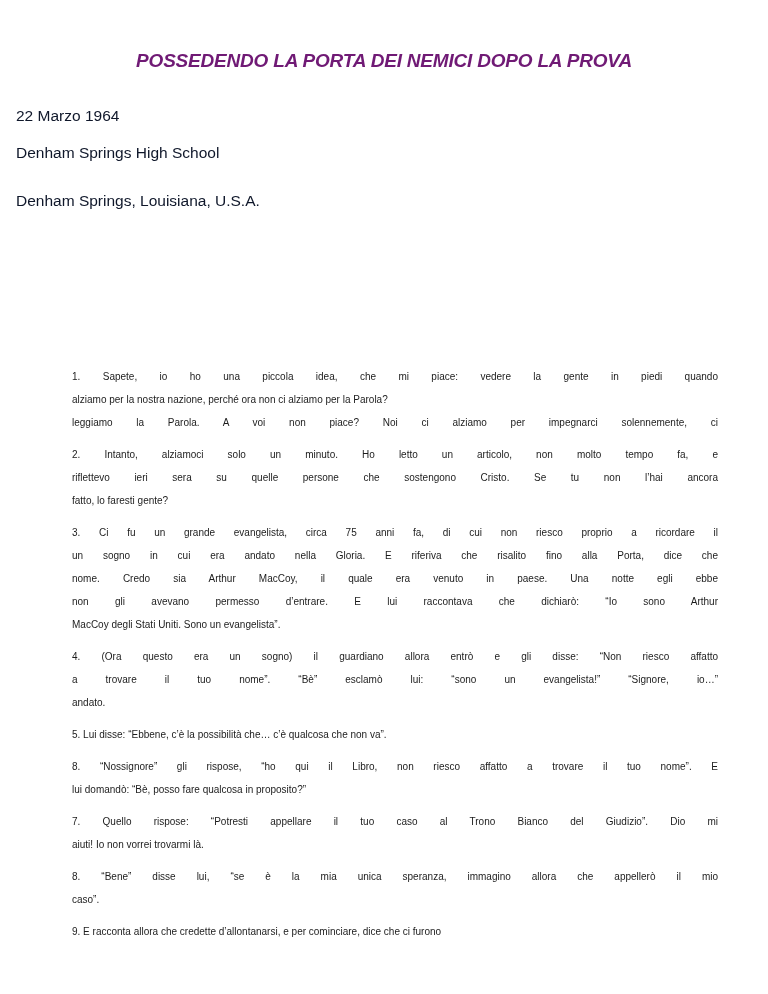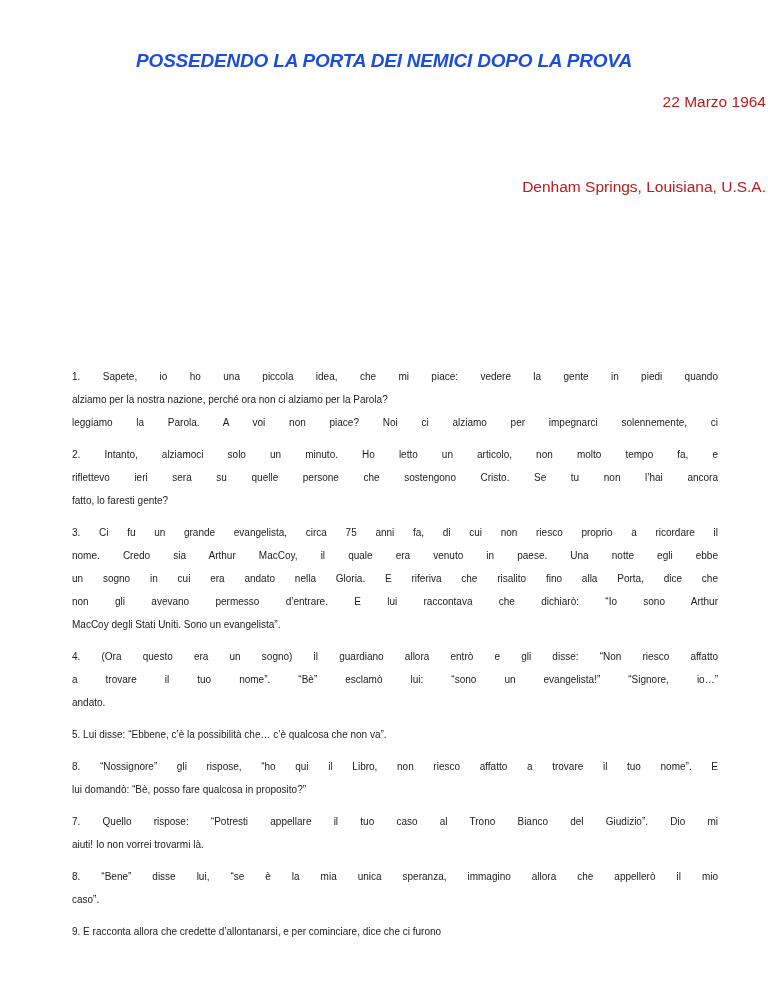--- a/index.html
+++ b/index.html
@@ -22,32 +22,32 @@
     left: 0;
     right: 0;
     margin: 0;
     text-align: center;
     font-family: "Liberation Sans", "DejaVu Sans", sans-serif;
     font-size: 19px;
     line-height: 24px;
     font-weight: bold;
     font-style: italic;
     letter-spacing: -0.2px;
-    color: #1d4ed8;
+    color: #701a75;
   }
   .subtitle {
     position: absolute;
     left: 0;
     right: 0;
-    margin: 2px;
-    text-align: right;
+    margin: 16px;
+    text-align: left;
     font-size: 15.5px;
     line-height: 18px;
     font-weight: normal;
-    color: #b91c1c;
+    color: #0f172a;
   }
   .sub-date     { top: 91px; }
   .sub-venue    { top: 128px; }
   .sub-location { top: 176px; }
 
   .doc-body {
     position: absolute;
     top: 365px;
     left: 72px;
     width: 646px;
@@ -68,38 +68,39 @@
   }
 </style>
 </head>
 <body>
 
 <div class="page">
   <h1 class="doc-title">POSSEDENDO LA PORTA DEI NEMICI DOPO LA PROVA</h1>
 
   <p class="subtitle sub-date">22 Marzo 1964</p>
 
+  <p class="subtitle sub-venue">Denham Springs High School</p>
 
   <p class="subtitle sub-location">Denham Springs, Louisiana, U.S.A.</p>
 
   <div class="doc-body">
       <div class="para">
         <div class="line just">1. Sapete, io ho una piccola idea, che mi piace: vedere la gente in piedi quando</div>
         <div class="line">alziamo per la nostra nazione, perché ora non ci alziamo per la Parola?</div>
         <div class="line just">leggiamo la Parola. A voi non piace? Noi ci alziamo per impegnarci solennemente, ci</div>
       </div>
       <div class="para">
         <div class="line just">2. Intanto, alziamoci solo un minuto. Ho letto un articolo, non molto tempo fa, e</div>
         <div class="line just">riflettevo ieri sera su quelle persone che sostengono Cristo. Se tu non l’hai ancora</div>
         <div class="line">fatto, lo faresti gente?</div>
       </div>
       <div class="para">
         <div class="line just">3. Ci fu un grande evangelista, circa 75 anni fa, di cui non riesco proprio a ricordare il</div>
+        <div class="line just">un sogno in cui era andato nella Gloria. E riferiva che risalito fino alla Porta, dice che</div>
         <div class="line just">nome. Credo sia Arthur MacCoy, il quale era venuto in paese. Una notte egli ebbe</div>
-        <div class="line just">un sogno in cui era andato nella Gloria. E riferiva che risalito fino alla Porta, dice che</div>
         <div class="line just">non gli avevano permesso d’entrare. E lui raccontava che dichiarò: “Io sono Arthur</div>
         <div class="line">MacCoy degli Stati Uniti. Sono un evangelista”.</div>
       </div>
       <div class="para">
         <div class="line just">4. (Ora questo era un sogno) il guardiano allora entrò e gli disse: “Non riesco affatto</div>
         <div class="line just">a trovare il tuo nome”. “Bè” esclamò lui: “sono un evangelista!” “Signore, io…”</div>
         <div class="line">andato.</div>
       </div>
       <div class="para">
         <div class="line">5. Lui disse: “Ebbene, c’è la possibilità che… c’è qualcosa che non va”.</div>

